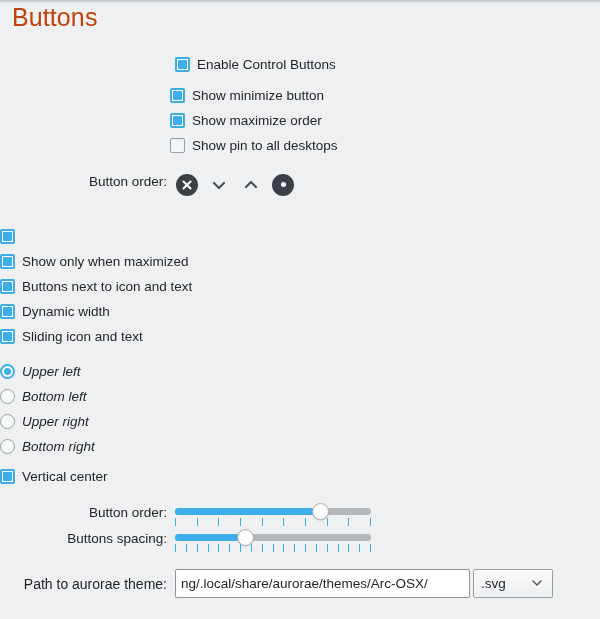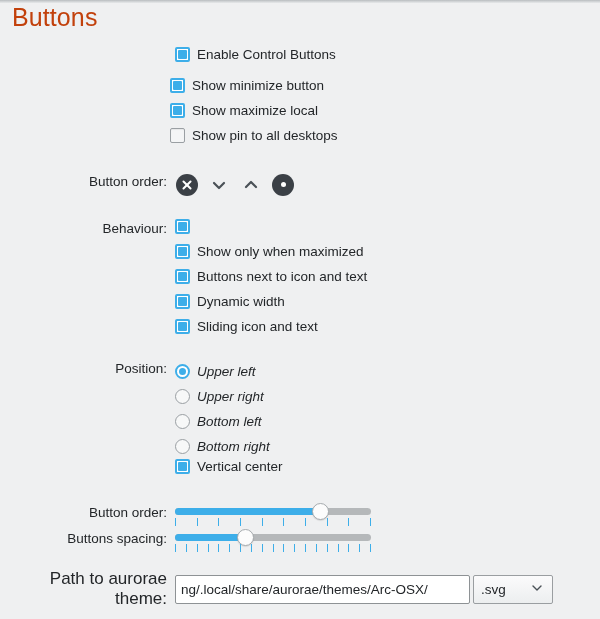--- a/index.html
+++ b/index.html
@@ -45,21 +45,21 @@
     font-size: 13.5px;
     color: #232629;
     line-height: 19px;
     flex: 0 0 175px;
   }
   .rowfield { flex: 1 1 auto; }
 
   
   .cbrow {
     display: flex;
-    align-items: flex-start;
+    align-items: flex-end;
     height: 25px;
   }
   .cb {
     width: 15px; height: 15px;
     flex: 0 0 15px;
     border-radius: 2px;
     position: relative;
     margin-right: 7px;
   }
   .cb.on {
@@ -197,21 +197,21 @@
   #path-row {
     position: absolute;
     left: 0; top: 569px;
     display: flex;
     align-items: center;
   }
   #path-label {
     width: 175px;
     text-align: right;
     padding-right: 8px;
-    font-size: 17px;
+    font-size: 14px;
     flex: 0 0 175px;
   }
   #path-input {
     width: 295px;
     height: 29px;
     border: 1px solid #8e9295;
     background: #ffffff;
     color: #232629;
     font-family: "Liberation Sans", sans-serif;
     font-size: 13.5px;
@@ -258,21 +258,21 @@
 
 <div class="row" id="visibility-row" style="left:0; top:78px;margin-left:12px;">
   <div class="rowlabel"></div>
   <div class="rowfield" style="margin-left:-17px;">
     <div class="cbrow">
       <span class="cb on"></span>
       <span class="cblabel">Show minimize button</span>
     </div>
     <div class="cbrow">
       <span class="cb on"></span>
-      <span class="cblabel">Show maximize local</span>
+      <span class="cblabel">Show maximize order</span>
     </div>
     <div class="cbrow">
       <span class="cb off"></span>
       <span class="cblabel">Show pin to all desktops</span>
     </div>
   </div>
 </div>
 
 <div class="row" id="button-order-row" style="left:0; top:172px;">
   <div class="rowlabel">Button order:</div>
@@ -297,21 +297,20 @@
       <span class="btnicon">
         <span class="circicon">
           <span class="dot"></span>
         </span>
       </span>
     </div>
   </div>
 </div>
 
 <div class="row" id="behaviour-row" style="left:0; top:219px;">
-  <div class="rowlabel">Behaviour:</div>
   <div class="rowfield">
     <div class="cbrow">
       <span class="cb on"></span>
     </div>
     <div class="cbrow">
       <span class="cb on"></span>
       <span class="cblabel">Show only when maximized</span>
     </div>
     <div class="cbrow">
       <span class="cb on"></span>
@@ -322,33 +321,32 @@
       <span class="cblabel">Dynamic width</span>
     </div>
     <div class="cbrow">
       <span class="cb on"></span>
       <span class="cblabel">Sliding icon and text</span>
     </div>
   </div>
 </div>
 
 <div class="row" id="position-row" style="left:0; top:359px;">
-  <div class="rowlabel">Position:</div>
   <div class="rowfield">
     <div class="rdrow">
       <span class="rd on"></span>
       <span class="cblabel">Upper left</span>
     </div>
     <div class="rdrow">
       <span class="rd off"></span>
-      <span class="cblabel">Upper right</span>
+      <span class="cblabel">Bottom left</span>
     </div>
     <div class="rdrow">
       <span class="rd off"></span>
-      <span class="cblabel">Bottom left</span>
+      <span class="cblabel">Upper right</span>
     </div>
     <div class="rdrow">
       <span class="rd off"></span>
       <span class="cblabel">Bottom right</span>
     </div>
     <div class="cbrow">
       <span class="cb on"></span>
       <span class="cblabel">Vertical center</span>
     </div>
   </div>

